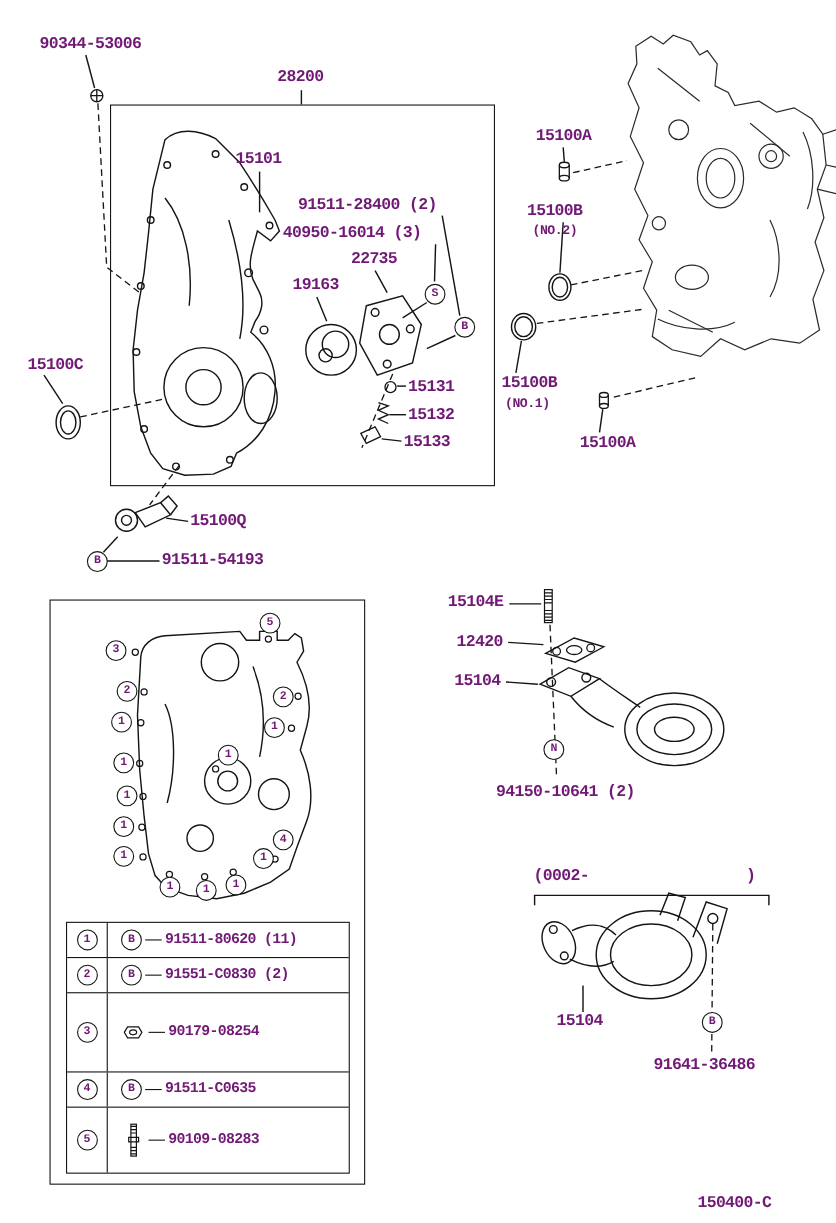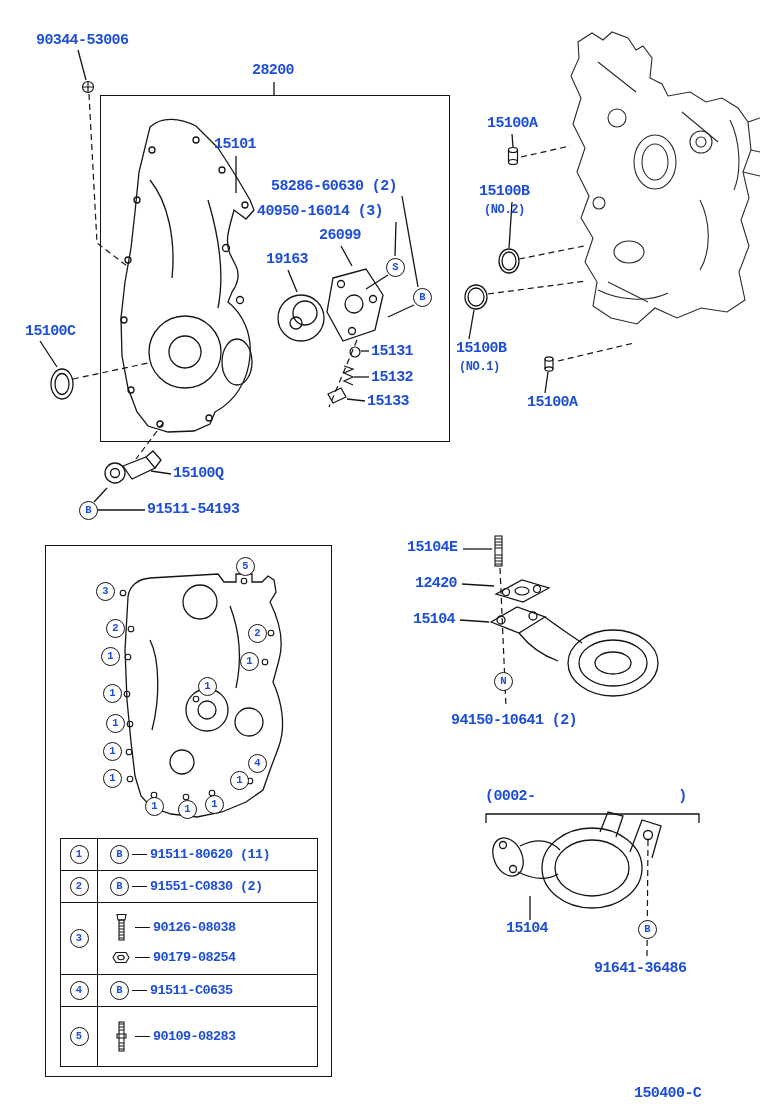--- a/index.html
+++ b/index.html
@@ -1,17 +1,17 @@
 <!DOCTYPE html>
 <html><head>
 <meta charset="utf-8">
 <style>
   html,body{margin:0;padding:0;background:#fff;}
   .canvas{position:relative;width:760px;height:1112px;background:#ffffff;
-          font-family:"Liberation Mono","DejaVu Sans Mono",monospace;color:#1d4ed8;overflow:hidden;}
+          font-family:"Liberation Mono","DejaVu Sans Mono",monospace;color:#701a75;overflow:hidden;}
   svg.art{position:absolute;left:0;top:0;}
   .box{position:absolute;border:1.6px solid #151515;}
   .lbl{position:absolute;font-weight:700;font-size:15px;letter-spacing:-0.6px;white-space:pre;line-height:1.1;}
   .lbl.sm{font-size:12px;letter-spacing:-0.4px;}
   .circ{width:17px;height:17px;border:1.5px solid #151515;border-radius:50%;background:#fff;
         display:flex;align-items:center;justify-content:center;font-weight:700;font-size:10.5px;
         flex:0 0 auto;line-height:1;}
   .abs{position:absolute;}
   .legend{position:absolute;left:60px;top:838px;width:256px;border:1.6px solid #151515;background:#fff;}
   .lrow{display:flex;border-bottom:1.5px solid #151515;}
@@ -235,23 +235,23 @@
       <circle cx="212" cy="793" r="2.8"></circle>
     </g>
   </svg>
 
   <div class="box" style="left:100px;top:95px;width:348px;height:345px"></div>
   <div class="box" style="left:45px;top:545px;width:285px;height:530px"></div>
 
   <div class="lbl" style="left:36px;top:33px">90344-53006</div>
   <div class="lbl" style="left:252px;top:63px">28200</div>
   <div class="lbl" style="left:214px;top:137px">15101</div>
-  <div class="lbl" style="left:271px;top:179px">58286-60630 (2)</div>
+  <div class="lbl" style="left:271px;top:179px">91511-28400 (2)</div>
   <div class="lbl" style="left:257px;top:204px">40950-16014 (3)</div>
-  <div class="lbl" style="left:319px;top:228px">26099</div>
+  <div class="lbl" style="left:319px;top:228px">22735</div>
   <div class="lbl" style="left:266px;top:252px">19163</div>
   <div class="lbl" style="left:487px;top:116px">15100A</div>
   <div class="lbl" style="left:479px;top:184px">15100B</div>
   <div class="lbl sm" style="left:484px;top:204px">(NO.2)</div>
   <div class="lbl" style="left:25px;top:324px">15100C</div>
   <div class="lbl" style="left:371px;top:344px">15131</div>
   <div class="lbl" style="left:371px;top:370px">15132</div>
   <div class="lbl" style="left:367px;top:394px">15133</div>
   <div class="lbl" style="left:456px;top:341px">15100B</div>
   <div class="lbl sm" style="left:459px;top:361px">(NO.1)</div>
@@ -315,31 +315,20 @@
         </div>
       </div>
     </div>
     <div class="lrow" style="height:71px">
       <div class="lnum">
         <div class="circ">3</div>
       </div>
       <div class="lbody">
         <div class="fline">
           <span class="ficon">
-            <svg width="15" height="30" viewBox="0 0 15 30" stroke="#151515" stroke-width="1.1" fill="none">
-              <path d="M3,1.5 L12,1.5 L11,7 L4,7 Z"></path>
-              <rect x="5" y="7" width="5" height="20"></rect>
-              <path d="M5,10 h5 M5,13 h5 M5,16 h5 M5,19 h5 M5,22 h5 M5,25 h5"></path>
-            </svg>
-          </span>
-          <div class="dashlead"></div>
-          <div class="ltext">90126-08038</div>
-        </div>
-        <div class="fline">
-          <span class="ficon">
             <svg width="18" height="13" viewBox="0 0 18 13" stroke="#151515" stroke-width="1.1" fill="none">
               <path d="M4,1.5 L14,1.5 L17,6.5 L14,11.5 L4,11.5 L1,6.5 Z"></path>
               <ellipse cx="9" cy="6.5" rx="3.2" ry="2.2"></ellipse>
             </svg>
           </span>
           <div class="dashlead"></div>
           <div class="ltext">90179-08254</div>
         </div>
       </div>
     </div>

